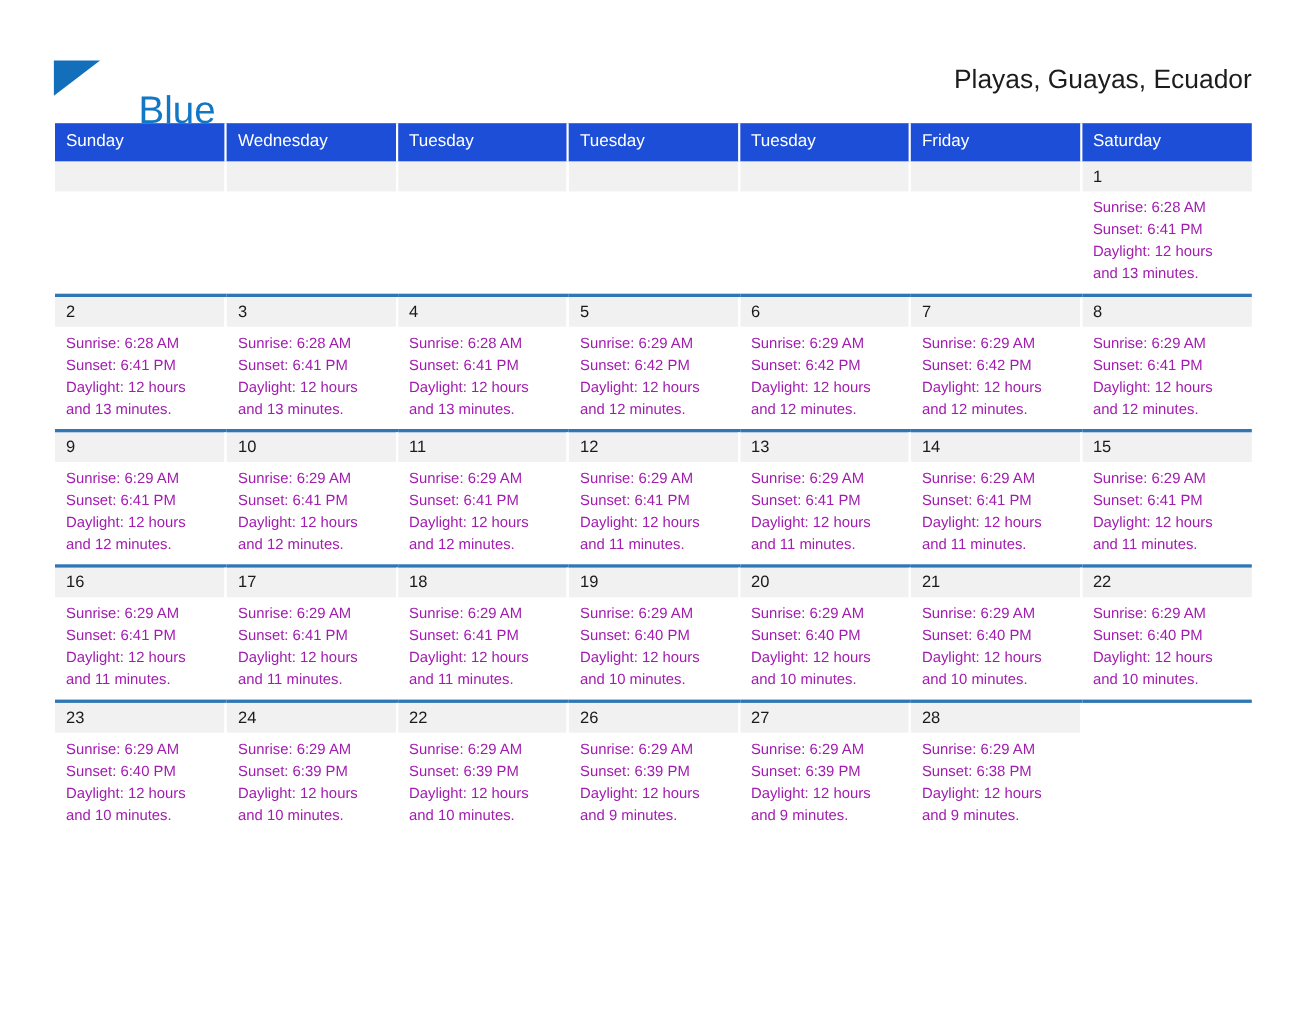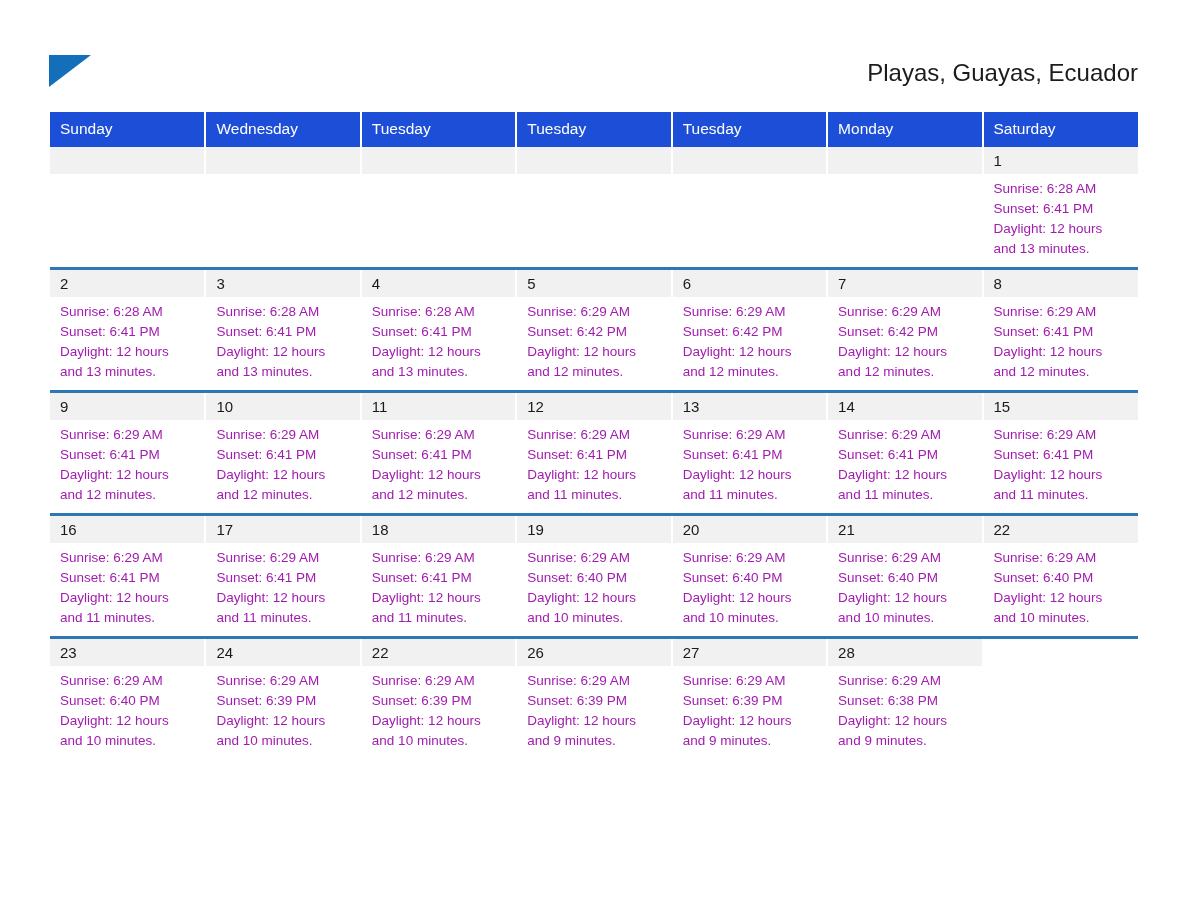--- a/index.html
+++ b/index.html
@@ -145,37 +145,38 @@
 </style>
 </head>
 <body>
 
 <div class="page">
 
   <div class="header">
 
     <div class="brand">
       <span class="brand-flag"></span>
+      <span class="brand-line2">Blue</span>
     </div>
 
     <div class="titles">
       <p class="location">Playas, Guayas, Ecuador</p>
     </div>
 
   </div>
 
   <table class="calendar">
     <thead>
       <tr>
         <th>Sunday</th>
         <th>Wednesday</th>
         <th>Tuesday</th>
         <th>Tuesday</th>
         <th>Tuesday</th>
-        <th>Monday</th>
+        <th>Friday</th>
         <th>Saturday</th>
       </tr>
     </thead>
     <tbody id="calendar-body">
         <tr class="week-first">
           <td>
             <div class="cell empty">
               <div class="daynum-bar"></div>
             </div>
           </td>

